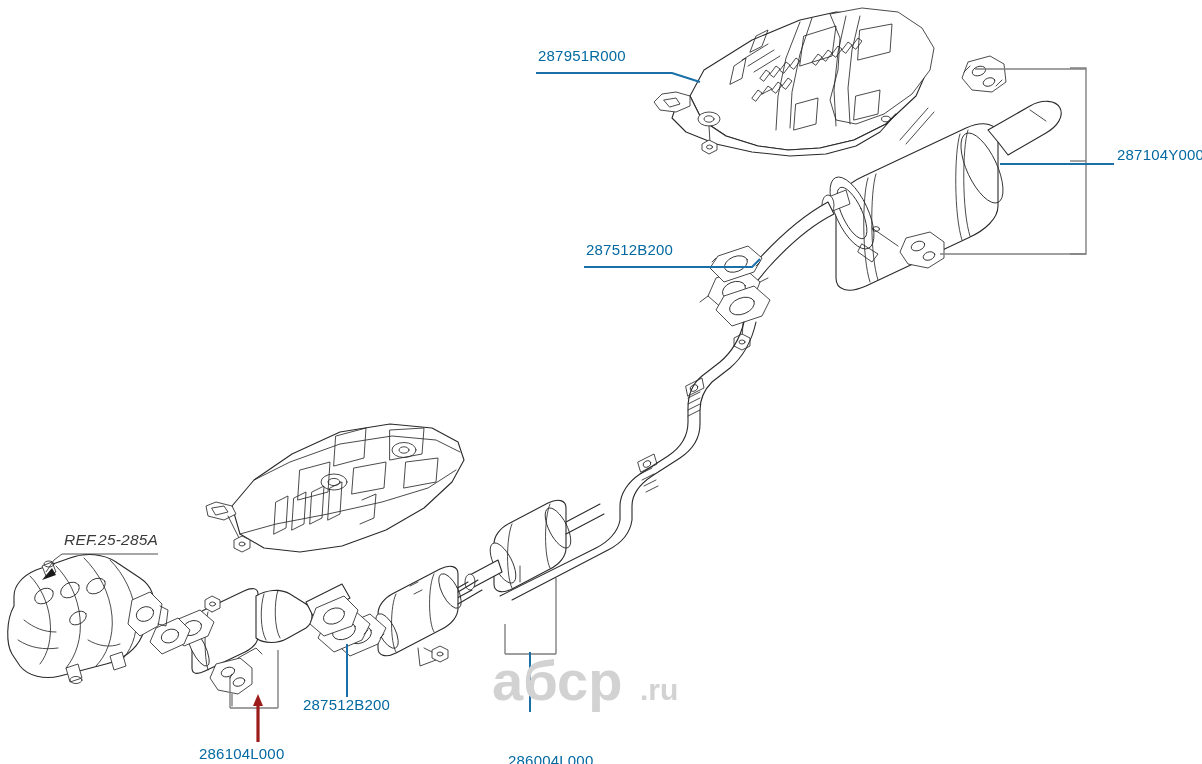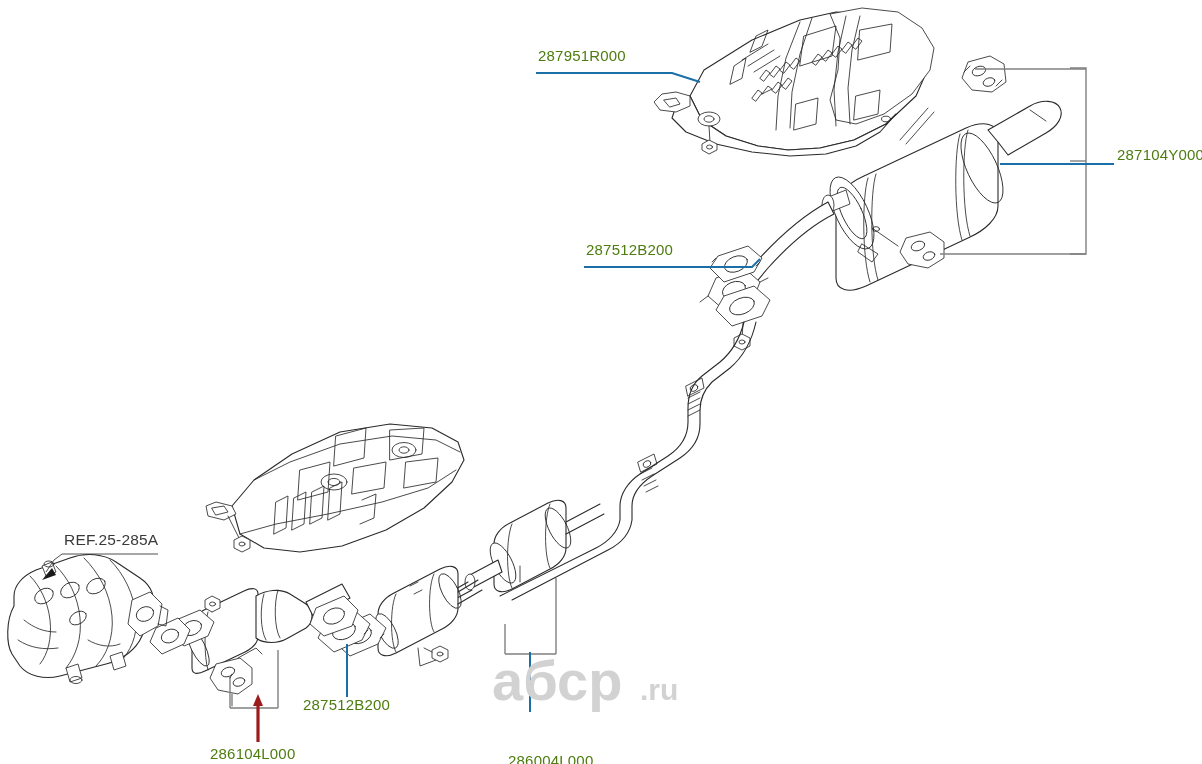--- a/index.html
+++ b/index.html
@@ -22,21 +22,21 @@
     left: 0; top: 0;
     width: 1202px;
     height: 764px;
   }
   .lbl {
     position: absolute;
     font-family: "Liberation Sans", sans-serif;
     font-size: 15px;
     letter-spacing: 0.2px;
     white-space: nowrap;
-    color: #4d7c0f;
+    color: #0369a1;
   }
   .lbl.ref {
     color: #3a3a3a;
     font-size: 15.5px;
   }
   #watermark {
     position: absolute;
     left: 492px;
     top: 652px;
     width: 230px;
@@ -394,19 +394,19 @@
   </svg>
 
   <div class="lbl" style="left:538px; top:47px;">287951R000</div>
 
   <div class="lbl" style="left:1117px; top:146px;">287104Y000</div>
 
   <div class="lbl" style="left:586px; top:241px;">287512B200</div>
 
   <div class="lbl" style="left:303px; top:696px;">287512B200</div>
 
-  <div class="lbl" style="left:210px; top:745px;">286104L000</div>
+  <div class="lbl" style="left:199px; top:745px;">286104L000</div>
 
   <div class="lbl" style="left:508px; top:752px;">286004L000</div>
 
-  <div class="lbl ref" style="left:64px; top:531px;">REF.25-285A</div>
+  <div class="lbl ref" style="left:64px; top:531px;font-style:italic;">REF.25-285A</div>
 
 </div>
 
 </body></html>

